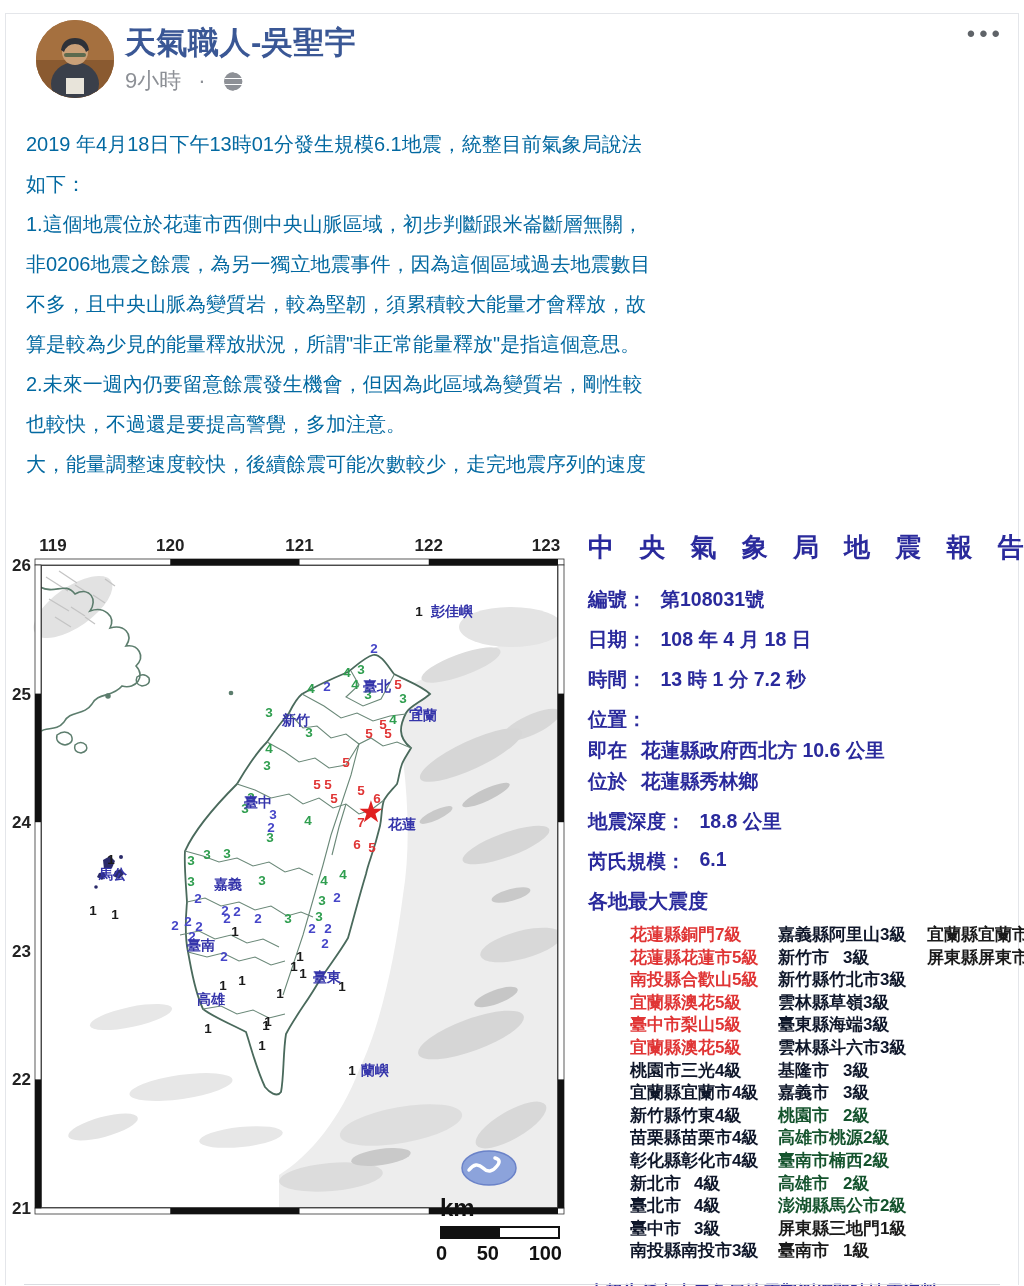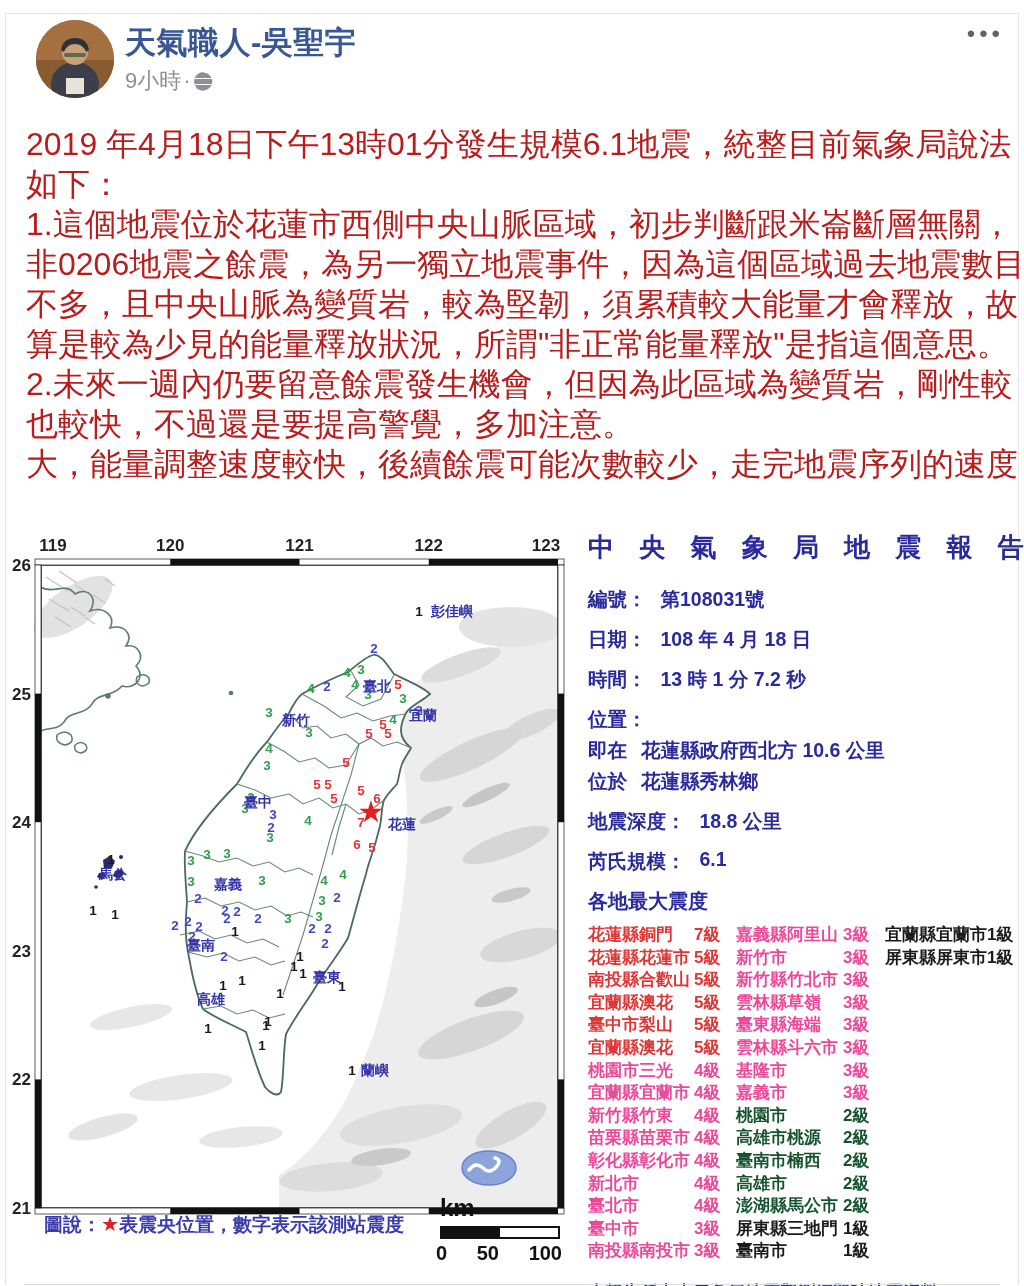--- a/index.html
+++ b/index.html
@@ -8,26 +8,26 @@
   .post { position:relative; margin:13px 5px 0; border:1px solid #e4e6ea; border-bottom:none;
           background:#fff; height:1272px; }
   
   .hdr { position:relative; height:96px; }
   .avatar { position:absolute; left:30px; top:6px; width:78px; height:78px; border-radius:50%;
             overflow:hidden; background:radial-gradient(circle at 50% 35%, #c08a5a 0%, #9a6a3e 55%, #6e4724 100%); }
   .avatar svg { display:block; }
   .hdr-name { position:absolute; left:119px; top:8px; font-size:31px; font-weight:bold;
               color:#3a5795; letter-spacing:0.5px; text-decoration:none; cursor:pointer;text-align:right; }
   .hdr-sub { position:absolute; left:119px; top:52px; font-size:22px; color:#8d9096;
-             display:flex; align-items:center; gap:2px; }
+             display:flex; align-items:center; gap:17px; }
   .globe { width:21px; height:21px; display:inline-block; }
   .more { position:absolute; right:14px; top:8px; font-size:24px; letter-spacing:4px;
           color:#5f6368; cursor:pointer; line-height:1; }
   
-  .ptxt { margin:14px 22px 0 20px; font-size:32px; line-height:40px; color:#b91c1c; }
+  .ptxt { margin:14px 22px 0 20px; font-size:20px; line-height:40px; color:#0369a1; }
   .ptxt .line { white-space:nowrap; }
   
   .figure { position:relative; margin-top:34px; height:760px; background:#fff; cursor:pointer; }
   .map-svg { position:absolute; left:-3px; top:15px; }
   .cap { position:absolute; left:38px; top:694px; font-size:19px; font-weight:bold; color:#3b3bb0; }
   .cap .star { color:#e02020; font-size:20px; }
   .sbar { position:absolute; left:434px; top:676px; width:126px; }
   .sbar .km { text-align:left; font-size:24px; font-weight:bold; color:#111; padding-right:2px; }
   .sbar .bar { margin-top:4px; width:120px; height:13px; border:2px solid #111; display:flex; }
   .sbar .bar .b1 { width:50%; background:#111; }
@@ -38,24 +38,24 @@
   .report { position:absolute; left:582px; top:12px; width:438px; color:#2a2a9c; }
   .r-title { font-size:26px; font-weight:bold; letter-spacing:9px; white-space:nowrap; }
   .r-fields { margin-top:21px; font-size:19.5px; font-weight:bold; }
   .r-row { display:flex; margin-bottom:13px; }
   .r-row .lbl { margin-right:14px; white-space:nowrap; }
   .r-row.tight { margin-bottom:4px; }
   .r-row.cont { margin-bottom:4px; }
   .r-max { font-size:20px; font-weight:bold; margin:13px 0 9px; }
   .itable { display:flex; font-size:17px; font-weight:bold; line-height:22.6px; }
   .icol1 { width:148px; } .icol2 { width:149px; } .icol3 { width:141px; }
-  .ientry { display:flex; }
+  .ientry { display:flex;margin-left:42px; }
   .ientry .nm { flex:1; white-space:nowrap; }
   .ientry .lv { width:42px; white-space:nowrap; }
-  .lv-r { color:#e03535; } .lv-g { color:#ec4899; } .lv-b { color:#14532d; } .lv-k { color:#1a1a1a; }
+  .lv-r { color:#e03535; } .lv-g { color:#0f172a; } .lv-b { color:#14532d; } .lv-k { color:#1a1a1a; }
   .r-note { margin-top:17px; font-size:17.5px; font-weight:bold; line-height:25px; color:#2a2a9c; }
   .divider { position:absolute; left:18px; right:18px; bottom:0; border-top:1px solid #dadce1; }
   
   text.axis { font-size:17px; font-weight:bold; fill:#222; }
   text.stn { font-size:13.5px; font-weight:bold; }
   text.place { font-size:14px; font-weight:bold; fill:#3434aa; }
   text.star { font-size:30px; }
 </style>
 </head>
 <body>
@@ -291,23 +291,20 @@
           <text x="347" y="264" class="place">花蓮</text>
           <text x="58" y="314" class="place">馬公</text>
           <text x="320" y="510" class="place">蘭嶼</text>
           <text x="390" y="51" class="place">彭佳嶼</text>
         </g>
       <g id="epicenter-layer">
           <text x="330" y="257" class="star" fill="#e02020" text-anchor="middle">★</text>
         </g>
     </svg>
 
-    <div class="cap">
-      <span>圖說：</span><span class="star">★</span><span>表震央位置，數字表示該測站震度</span>
-    </div>
 
     <div class="sbar">
       <div class="km">km</div>
       <div class="bar">
           <div class="b1"></div>
           <div class="b2"></div>
         </div>
       <div class="ticks" id="scale-ticks">
           <span>0</span>
           <span>50</span>

